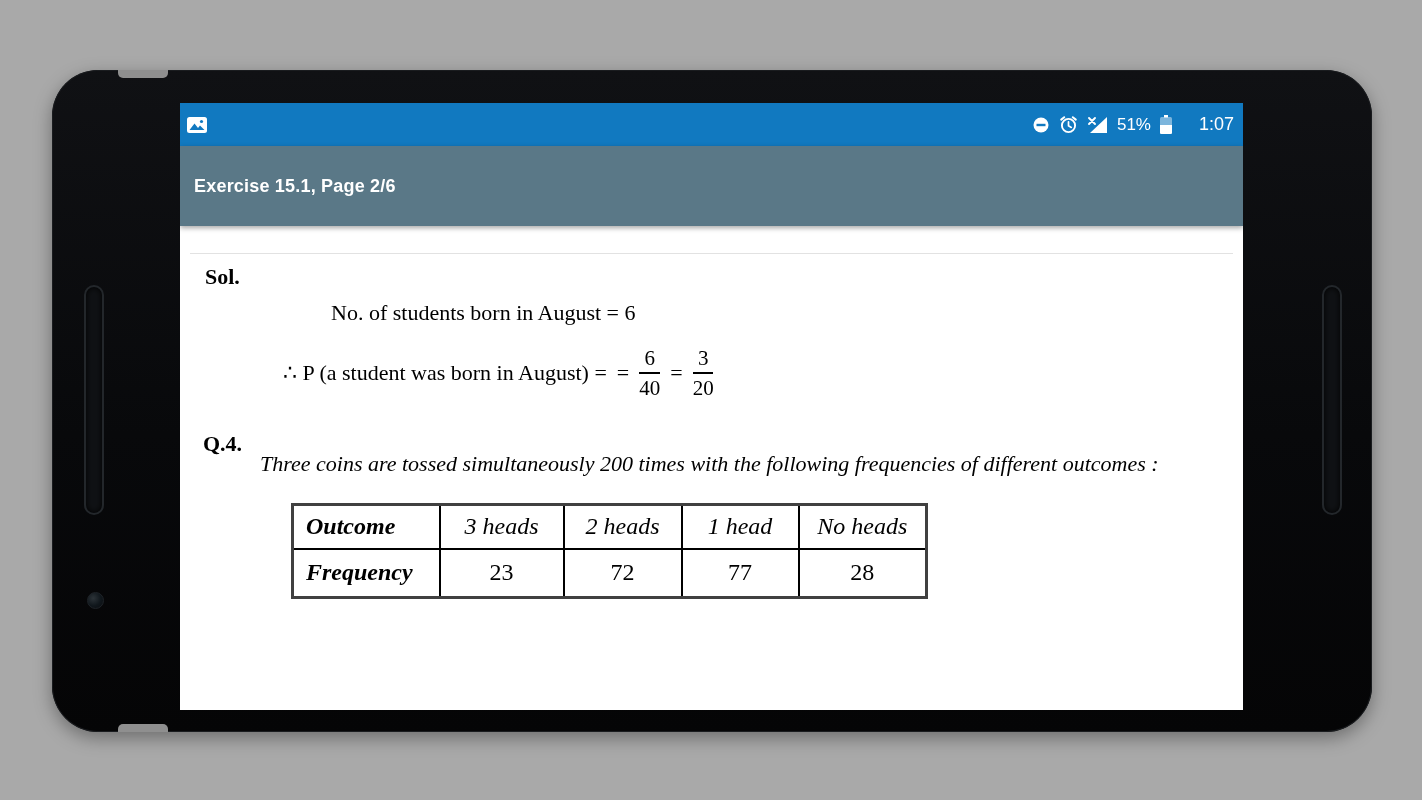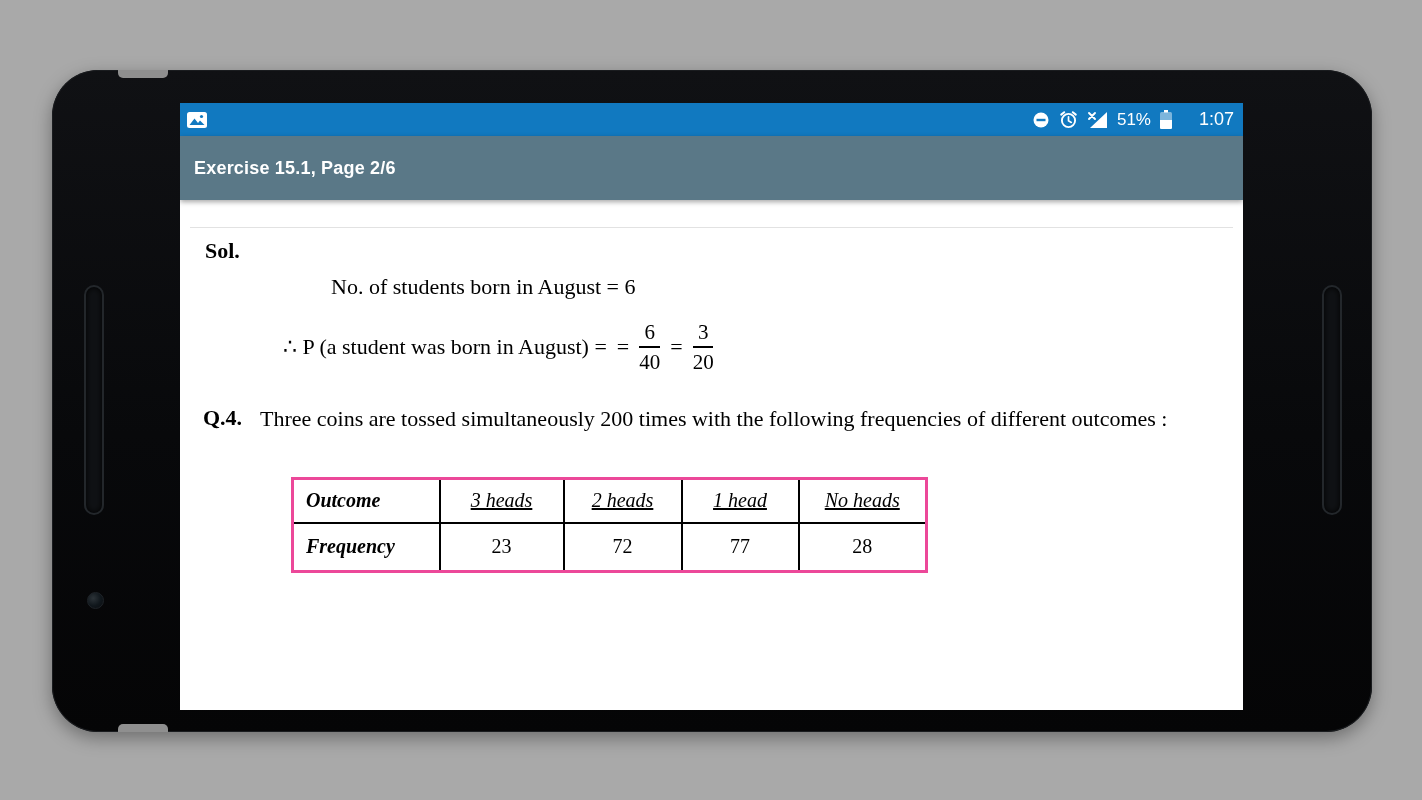--- a/index.html
+++ b/index.html
@@ -36,31 +36,31 @@
     background:radial-gradient(circle at 35% 35%, #2c3338 0%, #10171c 55%, #0a0c0e 100%);
     border:1px solid #1e2328;
   }
   
   .screen{
     position:absolute;left:128px;top:33px;width:1063px;height:607px;
     background:var(--page-white,#fff);overflow:hidden;
   }
   
   .status-bar{
-    height:33px;background:var(--status-blue,#1179c0);
+    height:43px;background:var(--status-blue,#1179c0);
     display:flex;align-items:center;justify-content:space-between;
     padding:0 9px 0 7px;color:#fff;gap:19px;
   }
   .status-left,.status-right{display:flex;align-items:center;gap:9px;}
   .status-right{font-size:17px;font-weight:400;}
   .status-time{font-size:18px;margin-left:18px;}
   .sicon{display:block;}
   
   .app-bar{
-    height:64px;background:var(--app-bar,#5a7887);
+    height:80px;background:var(--app-bar,#5a7887);
     display:flex;align-items:center;padding:0 14px;
     box-shadow:0 2px 5px rgba(0,0,0,.35);
     position:relative;z-index:2;
   }
   .app-title{color:#ffffff;font-size:18px;font-weight:bold;letter-spacing:.2px;}
   
   .content{
     position:relative;height:510px;background:var(--page-white,#fff);
     font-family:"Liberation Serif",serif;color:var(--ink,#000);
     font-size:22px;z-index:1;
@@ -70,25 +70,25 @@
   .sol-line{top:38px;left:25px;display:flex;gap:12px;white-space:nowrap;}
   .bold{font-weight:bold;}
   .line2{top:74px;left:151px;white-space:nowrap;}
   .prob-row{top:120px;left:103px;display:flex;align-items:center;gap:10px;white-space:nowrap;}
   .frac{display:inline-flex;flex-direction:column;align-items:center;line-height:1.15;}
   .frac .num{border-bottom:2px solid #000;padding:0 5px 2px;}
   .frac .den{padding-top:2px;}
   .frac.text-frac{font-size:19.5px;}
   .frac.num-frac{font-size:21px;}
   .q4-label{top:205px;left:23px;font-weight:bold;}
-  .q4-text{top:202px;left:80px;width:944px;text-align:justify;line-height:34px;}
-  .freq-table{border-collapse:collapse;border:3px solid #ec4899;font-size:20px;}
+  .q4-text{top:221px;left:80px;width:944px;text-align:justify;line-height:34px;font-style:italic;}
+  .freq-table{border-collapse:collapse;border:3px solid #404040;font-size:24px;}
   .freq-table td{border:2px solid #000;padding:0 8px;}
   .freq-table .rowhead{font-weight:bold;font-style:italic;text-align:left;padding-left:12px;width:147px;}
-  .freq-table .colhead{font-style:italic;text-align:center;text-decoration:underline;}
+  .freq-table .colhead{font-style:italic;text-align:center;}
   .freq-table .val{text-align:center;font-style:normal;}
   .freq-table tr.r1 td{height:44px;}
   .freq-table tr.r2 td{height:49px;}
   .table-wrap{top:277px;left:111px;}
   .footer-line{top:380px;left:80px;width:952px;font-style:italic;white-space:nowrap;}
 </style>
 </head>
 <body>
 
 <div class="phone">

